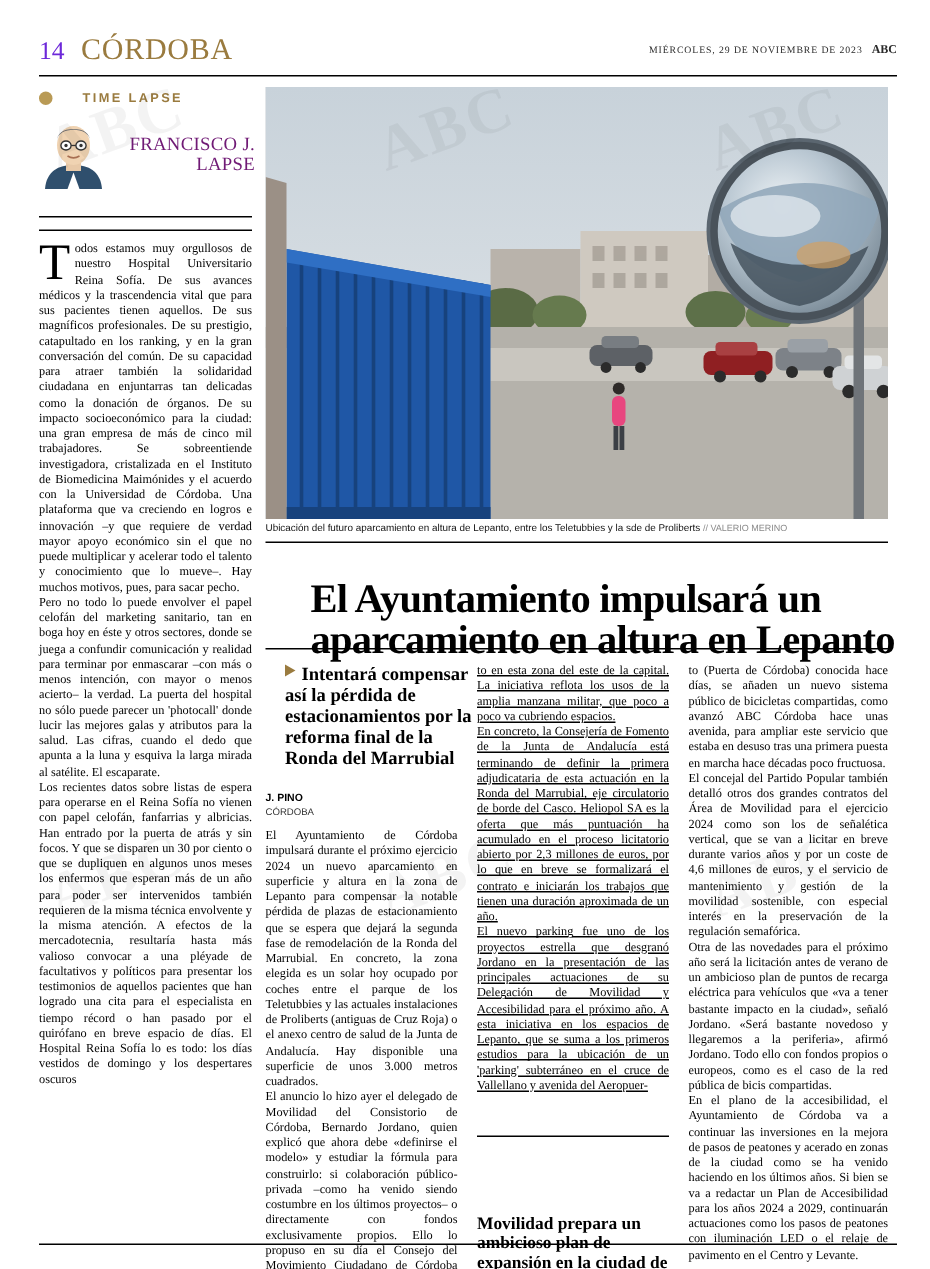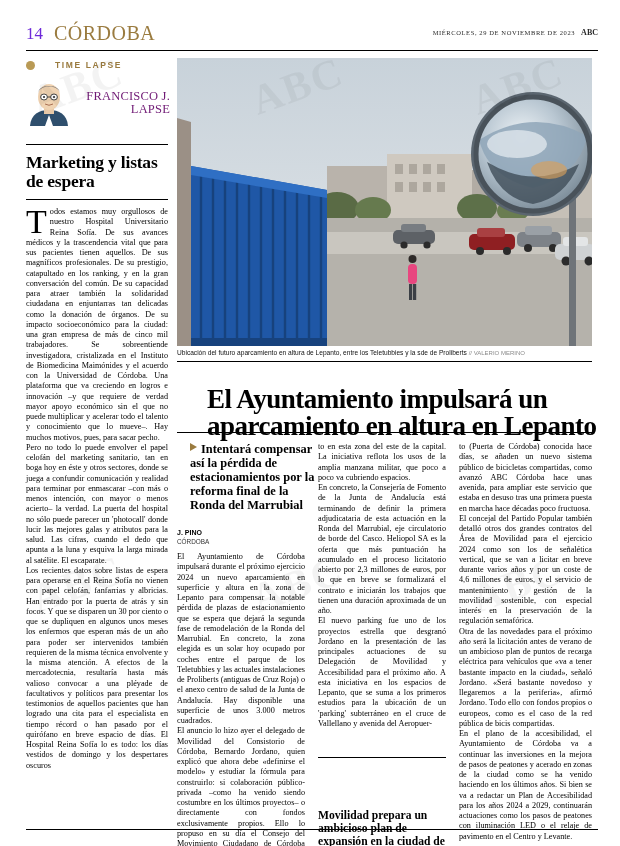--- a/index.html
+++ b/index.html
@@ -245,21 +245,21 @@
   .col {
     position: absolute;
     font-family: "Liberation Serif", serif;
     font-size: 8.2px;
     line-height: 10.25px;
     text-align: justify;
     hyphens: auto;
   }
   .col p { margin: 0; }
   #col1 { left: 177px; top: 552px; width: 128px; }
-  #col2 { left: 318px; top: 442px; width: 128px; }
+  #col2 { left: 318px; top: 442px; width: 128px; text-decoration: underline; }
   #col3 { left: 459px; top: 442px; width: 133px; }
   
   .subhead {
     position: absolute;
     left: 318px;
     top: 771px;
     width: 130px;
     font-family: "Liberation Serif", serif;
     font-weight: bold;
     font-size: 11.6px;
@@ -315,21 +315,20 @@
     <circle cx="28" cy="19" r="1.1" fill="#333"></circle>
     <path d="M19 26 q4 2.5 8 0" stroke="#a86f52" stroke-width="1" fill="none"></path>
     <path d="M23 37 l-4 11 h8 z" fill="#ffffff"></path>
   </svg>
   <div class="author-name">
     <div>FRANCISCO J.</div>
     <div>LAPSE</div>
   </div>
 
   <div class="col-rule"></div>
-  <div class="lead-title">Marketing y listas de espera</div>
   <div class="rule-thin"></div>
 
   <div class="body-text">
     <p class="dropcap-para"><span class="dropcap">T</span><span>odos estamos muy orgullosos de nuestro Hospital Universitario Reina Sofía. De sus avances médicos y la trascendencia vital que para sus pacientes tienen aquellos. De sus magníficos profesionales. De su prestigio, catapultado en los ranking, y en la gran conversación del común. De su capacidad para atraer también la solidaridad ciudadana en enjuntarras tan delicadas como la donación de órganos. De su impacto socioeconómico para la ciudad: una gran empresa de más de cinco mil trabajadores. Se sobreentiende investigadora, cristalizada en el Instituto de Biomedicina Maimónides y el acuerdo con la Universidad de Córdoba. Una plataforma que va creciendo en logros e innovación –y que requiere de verdad mayor apoyo económico sin el que no puede multiplicar y acelerar todo el talento y conocimiento que lo mueve–. Hay muchos motivos, pues, para sacar pecho.</span></p>
     <p>Pero no todo lo puede envolver el papel celofán del marketing sanitario, tan en boga hoy en éste y otros sectores, donde se juega a confundir comunicación y realidad para terminar por enmascarar –con más o menos intención, con mayor o menos acierto– la verdad. La puerta del hospital no sólo puede parecer un 'photocall' donde lucir las mejores galas y atributos para la salud. Las cifras, cuando el dedo que apunta a la luna y esquiva la larga mirada al satélite. El escaparate.</p>
     <p>Los recientes datos sobre listas de espera para operarse en el Reina Sofía no vienen con papel celofán, fanfarrias y albricias. Han entrado por la puerta de atrás y sin focos. Y que se disparen un 30 por ciento o que se dupliquen en algunos unos meses los enfermos que esperan más de un año para poder ser intervenidos también requieren de la misma técnica envolvente y la misma atención. A efectos de la mercadotecnia, resultaría hasta más valioso convocar a una pléyade de facultativos y políticos para presentar los testimonios de aquellos pacientes que han logrado una cita para el especialista en tiempo récord o han pasado por el quirófano en breve espacio de días. El Hospital Reina Sofía lo es todo: los días vestidos de domingo y los despertares oscuros</p>
   </div>
 </div>
 
 <div class="photo-wrap">

